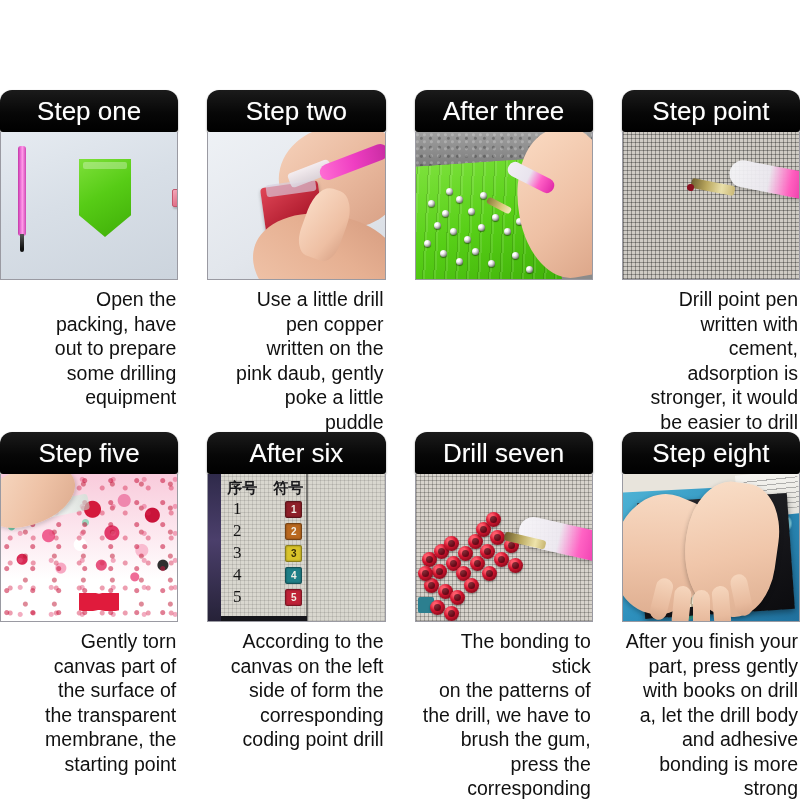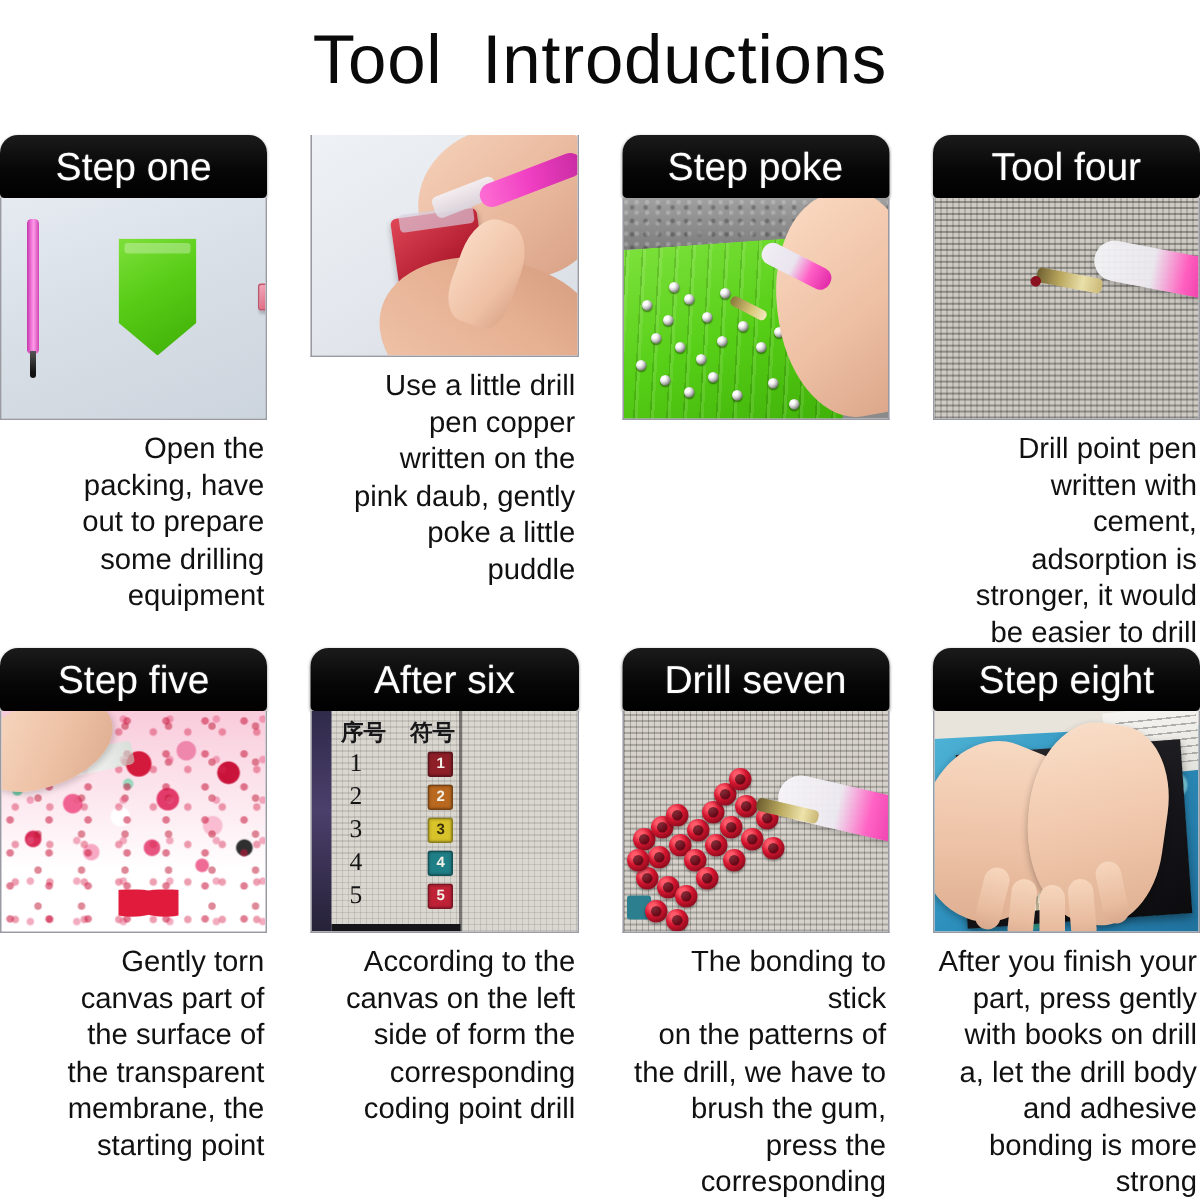--- a/index.html
+++ b/index.html
@@ -421,21 +421,20 @@
   .sc8 .fing {
     position: absolute; width: 17px; height: 42px; border-radius: 9px;
     background: linear-gradient(180deg,#f6d6bd 0%, #e8bb9e 70%, #d8a88b 100%);
   }
 </style>
 </head>
 <body>
 
 <div id="page">
 
-  <div class="page-title">Tool  Introductions</div>
 
   <div class="row row-1">
 
     <div class="panel">
       <div class="step-header">
         <span class="step-header-label">Step one</span>
       </div>
       <div class="photo">
         <div class="photo-inner sc1">
           <div class="pen"></div>
@@ -446,20 +445,23 @@
         </div>
       </div>
       <div class="caption cap-right">Open the
 packing, have
 out to prepare
 some drilling
 equipment</div>
     </div>
 
     <div class="panel">
+      <div class="step-header">
+        <span class="step-header-label">Step two</span>
+      </div>
       <div class="photo">
         <div class="photo-inner sc2">
           <div class="hand-a"></div>
           <div class="wax-block"></div>
           <div class="wax-top"></div>
           <div class="pen2-body"></div>
           <div class="pen2"></div>
           <div class="hand-b"></div>
           <div class="finger"></div>
         </div>
@@ -467,21 +469,21 @@
       <div class="caption cap-right">Use a little drill
 pen copper
 written on the
 pink daub, gently
 poke a little
 puddle</div>
     </div>
 
     <div class="panel">
       <div class="step-header">
-        <span class="step-header-label">Step poke</span>
+        <span class="step-header-label">After three</span>
       </div>
       <div class="photo">
         <div class="photo-inner sc3">
           <div class="gray-top"></div>
           <div class="tray3"></div>
           <div class="drill" style="left:12px;top:68px"></div>
           <div class="drill" style="left:26px;top:78px"></div>
           <div class="drill" style="left:40px;top:64px"></div>
           <div class="drill" style="left:52px;top:76px"></div>
           <div class="drill" style="left:64px;top:60px"></div>
@@ -502,21 +504,21 @@
           <div class="drill" style="left:30px;top:56px"></div>
           <div class="finger3"></div>
           <div class="pen3"></div>
           <div class="pen3-tip"></div>
         </div>
       </div>
     </div>
 
     <div class="panel">
       <div class="step-header">
-        <span class="step-header-label">Tool four</span>
+        <span class="step-header-label">Step point</span>
       </div>
       <div class="photo">
         <div class="photo-inner sc4">
           <div class="pen4"></div>
           <div class="pen4-metal"></div>
           <div class="pen4-dot"></div>
         </div>
       </div>
       <div class="caption cap-right">Drill point pen
 written with

